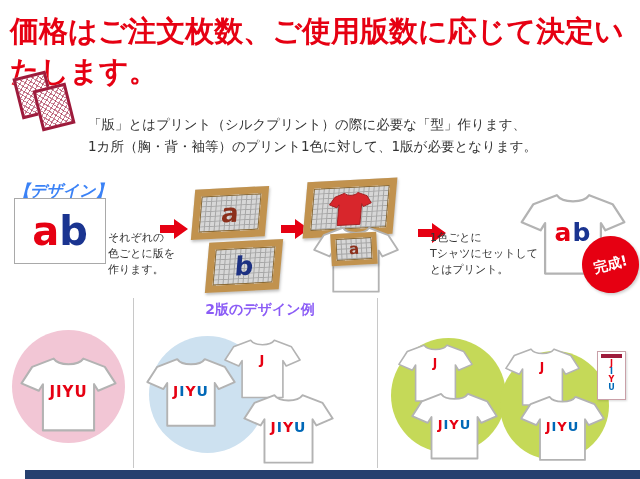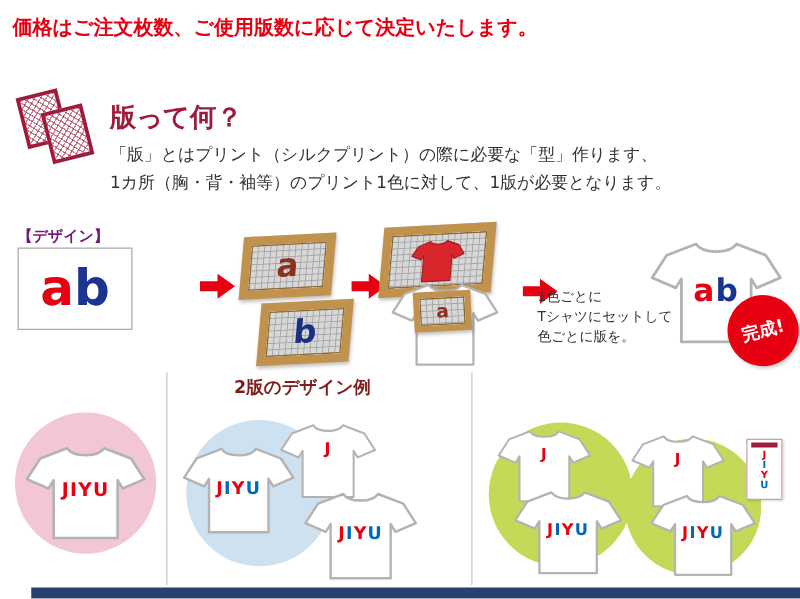--- a/index.html
+++ b/index.html
@@ -1,33 +1,33 @@
 <!DOCTYPE html>
 <html><head>
 <meta charset="utf-8">
 <style>
   html,body{margin:0;padding:0;background:#fff;}
   #stage{position:relative;width:640px;height:479px;background:#fff;overflow:hidden;
          font-family:"DejaVu Sans","Liberation Sans",sans-serif;}
   .abs{position:absolute;}
 
   
-  .page-title{left:10px;top:12px;font-size:16px;font-weight:bold;letter-spacing:0;}
+  .page-title{left:10px;top:12px;font-size:29px;font-weight:bold;letter-spacing:0;}
 
   
   .plate-ic{width:28px;height:36px;border:3px solid #9e1b3c;background:
      repeating-linear-gradient(45deg,rgba(158,27,60,.55) 0 1px,transparent 1px 4px),
      repeating-linear-gradient(-45deg,rgba(158,27,60,.55) 0 1px,transparent 1px 4px);
      background-color:#fff;}
 
   .section-heading{left:88px;top:80px;font-size:21px;font-weight:bold;}
   .section-desc{left:88px;top:113px;font-size:13.5px;line-height:22px;color:#333;white-space:pre-line;}
 
   
-  .design-label{left:14px;top:181px;font-size:12px;font-weight:bold;color:#701a75;}
+  .design-label{left:14px;top:181px;font-size:16px;font-weight:bold;color:#3b82f6;font-style:italic;}
   .design-box{left:14px;top:198px;width:90px;height:64px;background:#fff;border:1px solid #a9a9a9;
      display:flex;align-items:center;justify-content:center;font-size:40px;font-weight:bold;line-height:1;}
   .caption{font-size:11px;line-height:16px;color:#333;white-space:pre-line;}
   .arrow{width:28px;height:24px;background:#e60012;
      clip-path:polygon(0 33%,50% 33%,50% 8%,100% 50%,50% 92%,50% 67%,0 67%);}
   .frame{border:7px solid #c1924e;box-shadow:inset 0 0 0 1px #8a6a35,1px 2px 3px rgba(0,0,0,.25);
      background-color:#d7d7d7;
      background-image:linear-gradient(#a5a5a5 1px,transparent 1px),linear-gradient(90deg,#a5a5a5 1px,transparent 1px);
      background-size:5px 5px;
      display:flex;align-items:center;justify-content:center;font-weight:bold;line-height:1;}
@@ -63,28 +63,30 @@
     </symbol>
   </defs>
 </svg>
 
 <div id="stage">
 
   <div class="abs page-title" style="color: rgb(230, 0, 18);">価格はご注文枚数、ご使用版数に応じて決定いたします。</div>
 
   <div class="abs plate-ic" style="left:17px;top:74px;transform:rotate(-14deg);"></div>
   <div class="abs plate-ic" style="left:37px;top:86px;transform:rotate(-14deg);"></div>
-  <div class="abs section-heading" style="color: rgb(158, 27, 60);">版って何？</div>
   <div class="abs section-desc">「版」とはプリント（シルクプリント）の際に必要な「型」作ります、
 1カ所（胸・背・袖等）のプリント1色に対して、1版が必要となります。</div>
 
   <div class="abs design-label">【デザイン】</div>
   <div class="abs design-box">
     <span><span style="color: rgb(230, 0, 18);">a</span><span style="color: rgb(26, 52, 144);">b</span></span>
   </div>
+  <div class="abs caption" style="left:108px;top:230px;">それぞれの
+色ごとに版を
+作ります。</div>
 
   <div class="abs arrow" style="left:160px;top:217px;"></div>
 
   <div class="abs frame big tilt" style="left:193px;top:188px;width:60px;height:36px;">
     <span><span style="color: rgb(140, 47, 27);">a</span></span>
   </div>
   <div class="abs frame big tilt" style="left:207px;top:241px;width:60px;height:36px;">
     <span><span style="color: rgb(28, 48, 130);">b</span></span>
   </div>
 
@@ -102,31 +104,31 @@
         <use href="#tee"></use>
       </svg>
   </div>
   <div class="abs frame" style="left:331px;top:233px;width:36px;height:22px;border-width:5px;font-size:15px;transform:rotate(-3deg);">
     <span><span style="color: rgb(140, 47, 27);">a</span></span>
   </div>
 
   <div class="abs arrow" style="left:418px;top:221px;"></div>
   <div class="abs caption" style="left:430px;top:230px;">1色ごとに
 Tシャツにセットして
-色ごとに版を。</div>
+とはプリント。</div>
 
   <div class="shirt" style="left:519px;top:188px;width:108px;">
     <svg viewBox="0 0 120 100">
         <use href="#tee"></use>
       </svg>
     <div class="print" style="top:36%;font-size:25px;"><span style="color: rgb(230, 0, 18);">a</span><span style="color: rgb(26, 52, 144);">b</span></div>
   </div>
   <div class="abs badge" style="left: 582px; top: 236px; width: 57px; height: 57px; background: rgb(230, 0, 18);">完成!</div>
 
-  <div class="abs ex-title" style="left: 123px; width: 238px; color: #7f1d1d;">2版のデザイン例</div>
+  <div class="abs ex-title" style="left: 141px; width: 238px; color: #8b5cf6;">2版のデザイン例</div>
 
   <div class="abs vline" style="left:133px;"></div>
   <div class="abs vline" style="left:377px;"></div>
 
   <div class="abs circle" style="left: 12px; top: 330px; width: 113px; height: 113px; background: rgb(242, 198, 213);"></div>
   <div class="shirt" style="left:19px;top:352px;width:99px;">
     <svg viewBox="0 0 120 100">
         <use href="#tee"></use>
       </svg>
     <div class="print" style="top:40%;font-size:15px;"><span style="color: rgb(230, 0, 18);">J</span><span style="color: rgb(230, 0, 18);">I</span><span style="color: rgb(230, 0, 18);">Y</span><span style="color: rgb(230, 0, 18);">U</span></div>

